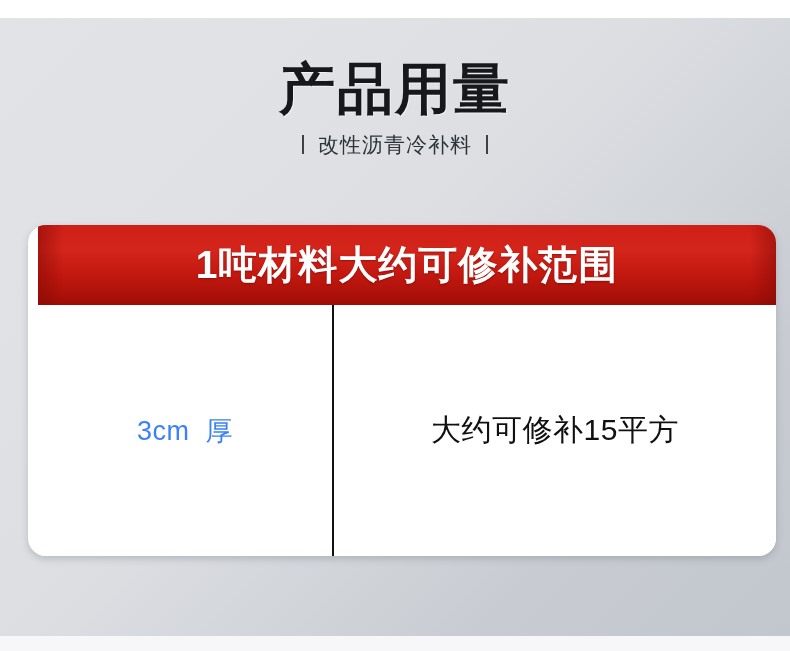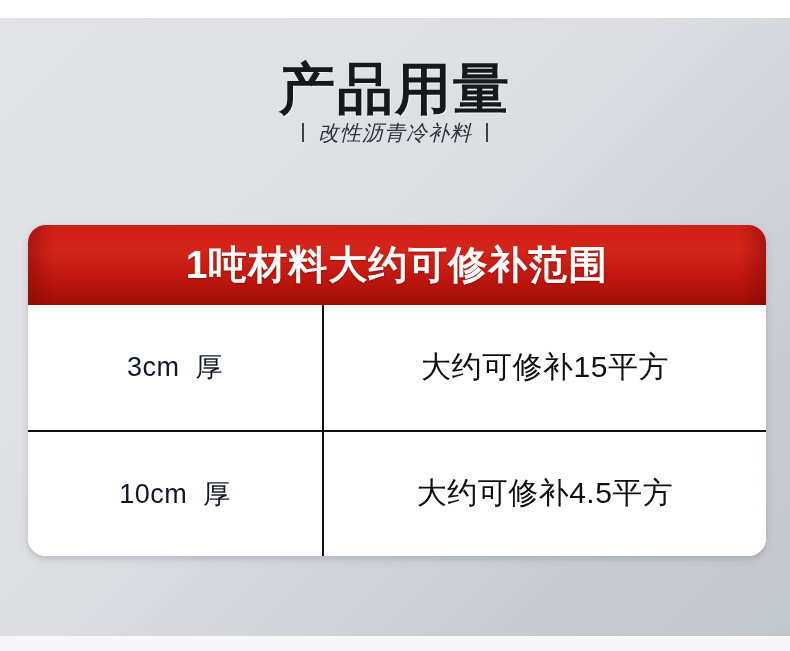--- a/index.html
+++ b/index.html
@@ -56,25 +56,25 @@
   }
   .page-title {
     font-size: 56px;
     font-weight: bold;
     line-height: 1.05;
     color: #16181c;
     letter-spacing: 2px;
     text-shadow: 1px 1px 0 rgba(255,255,255,0.55);
   }
   .subtitle-row {
+    margin-top: 12px;
     display: flex;
     align-items: center;
     justify-content: center;
     gap: 14px;
-    font-style: italic;
   }
   .sub-bar {
     display: inline-block;
     width: 2px;
     height: 19px;
     background: #3c4149;
   }
   .subtitle-text {
     font-size: 21px;
     color: #2e333b;
@@ -86,20 +86,21 @@
   .card {
     position: absolute;
     left: 28px;
     top: 225px;
     width: 738px;
     height: 331px;
     border-radius: 18px;
     background: #ffffff;
     box-shadow: 0 3px 7px rgba(90, 96, 106, 0.28);
     overflow: hidden;
+    padding-left: 10px;
   }
 
   .banner {
     position: relative;
     height: 80px;
     background:
       linear-gradient(180deg, #cf1f17 0%, #d4251b 32%, #c21810 62%,
                       #ab1109 88%, #9d0c06 100%);
   }
   .banner::before {
@@ -147,21 +148,21 @@
     border-bottom: 2px solid #111111;
     background: #ffffff;
   }
   .usage-table tr:last-child td {
     border-bottom: none;
   }
   .col-thickness {
     width: 294px;
     border-right: 2px solid #111111;
     font-size: 27px;
-    color: #0f172a;
+    color: #3b82f6;
     font-weight: 500;
     letter-spacing: 0.5px;
   }
   .col-area {
     font-size: 30px;
     color: #101010;
     font-weight: 500;
     letter-spacing: 0.5px;
   }
   .thickness-val {
@@ -195,26 +196,18 @@
     <table class="usage-table">
       <tbody>
         <tr>
           <td class="col-thickness">
             <span class="thickness-val">3cm  厚</span>
           </td>
           <td class="col-area">
             <span>大约可修补15平方</span>
           </td>
         </tr>
-        <tr>
-          <td class="col-thickness">
-            <span class="thickness-val">10cm  厚</span>
-          </td>
-          <td class="col-area">
-            <span>大约可修补4.5平方</span>
-          </td>
-        </tr>
       </tbody>
     </table>
 
   </div>
 
 </div>
 
 </body></html>

